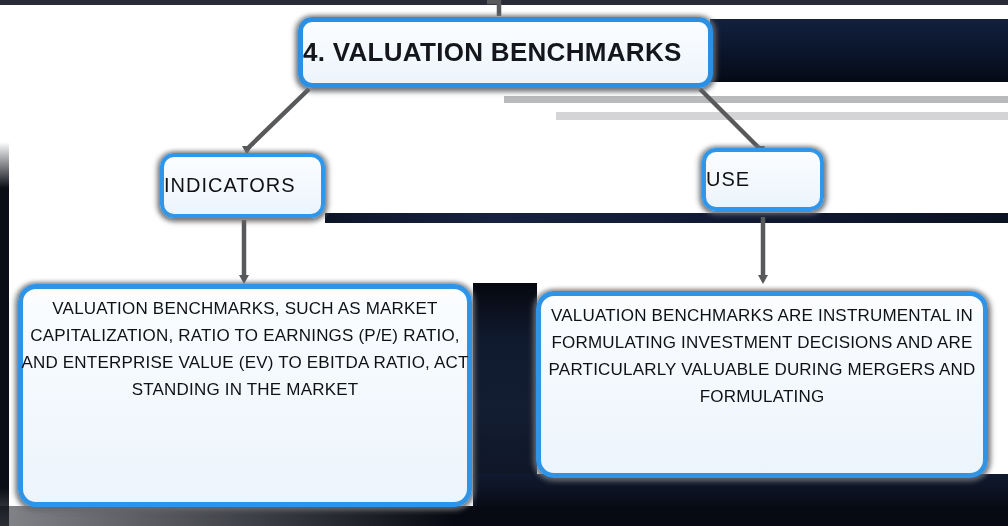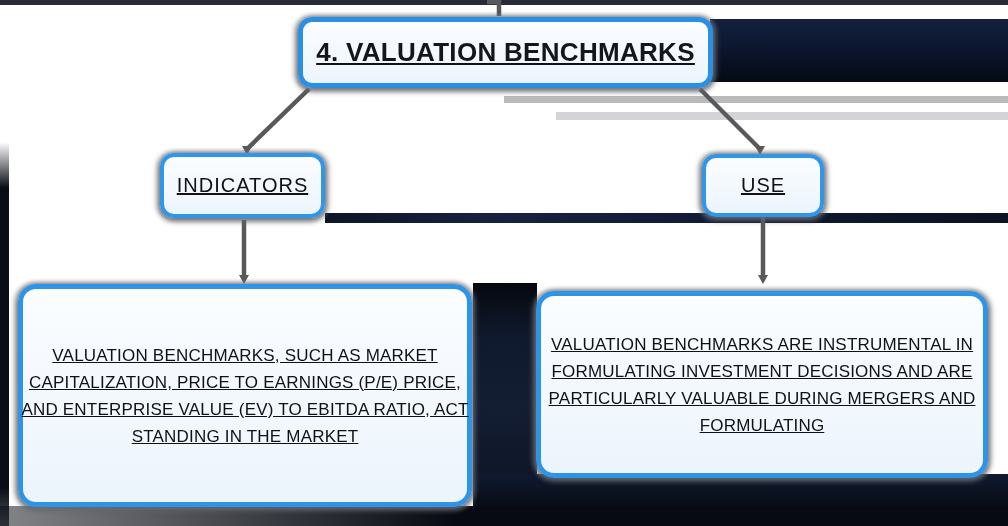--- a/index.html
+++ b/index.html
@@ -21,32 +21,32 @@
   .mid-column{left:473px;top:283px;width:64px;height:225px;
     background:linear-gradient(180deg,#06080f 0%,#101a2e 25%,#141e33 55%,#0c1322 100%);}
   .bottom-right-band{left:477px;top:474px;width:531px;height:34px;
     background:linear-gradient(180deg,#101a30 0%,#070b14 100%);}
   .bottom-band{left:0;top:506px;width:1008px;height:20px;
     background:linear-gradient(90deg,rgba(7,10,18,.5) 0%,#070a12 45%,#070a12 100%);}
   
   .connectors{position:absolute;left:0;top:0;width:1008px;height:526px;z-index:2;pointer-events:none;}
   
   .node{
-    position:absolute;z-index:3;display:flex;align-items:center;justify-content:center;
+    position:absolute;z-index:3;display:flex;align-items:center;justify-content:flex-start;
     background:linear-gradient(180deg,#fbfdff 0%,#ecf4fc 100%);
     border:4px solid #2f96e9;border-radius:14px;box-sizing:border-box;
     box-shadow:0 3px 5px 1px rgba(100,102,106,.8),0 -2px 4px rgba(118,120,124,.55),
                4px 0 5px rgba(118,120,124,.45),-4px 0 5px rgba(118,120,124,.45);
-    color:#111114;text-align:center;text-decoration:underline;
+    color:#111114;text-align:center;
   }
   .root-node{left:298px;top:17px;width:415px;height:71px;border-width:5px;border-color:#2b8fe4;}
   .root-node .label{font-size:26px;font-weight:800;letter-spacing:.3px;color:#14161b;white-space:nowrap;}
   .branch-node .label{font-size:20px;letter-spacing:1px;white-space:nowrap;}
   .def-node{left:160px;top:153px;width:165px;height:65px;}
-  .use-node{left:702px;top:154px;width:122px;height:63px;}
+  .use-node{left:702px;top:148px;width:122px;height:63px;}
   .detail-box{flex-direction:column;border-width:5px;border-color:#2f93e6;border-radius:18px;padding:6px 16px;}
   .left-box{left:18px;top:284px;width:454px;height:223px;}
   .right-box{left:536px;top:285px;width:452px;height:187px;margin-top:6px;}
   .detail-line{font-size:17px;font-weight:400;line-height:27px;white-space:nowrap;color:#101114;letter-spacing:.2px;}
 </style>
 </head>
 <body>
 
 <div class="canvas">
 
@@ -82,21 +82,21 @@
 
   <div class="node branch-node def-node">
     <span class="label">INDICATORS</span>
   </div>
   <div class="node branch-node use-node">
     <span class="label">USE</span>
   </div>
 
   <div class="node detail-box left-box">
     <div class="detail-line">VALUATION BENCHMARKS, SUCH AS MARKET</div>
-    <div class="detail-line">CAPITALIZATION, PRICE TO EARNINGS (P/E) PRICE,</div>
+    <div class="detail-line">CAPITALIZATION, RATIO TO EARNINGS (P/E) RATIO,</div>
     <div class="detail-line">AND ENTERPRISE VALUE (EV) TO EBITDA RATIO, ACT</div>
     <div class="detail-line">STANDING IN THE MARKET</div>
   </div>
   <div class="node detail-box right-box">
     <div class="detail-line">VALUATION BENCHMARKS ARE INSTRUMENTAL IN</div>
     <div class="detail-line">FORMULATING INVESTMENT DECISIONS AND ARE</div>
     <div class="detail-line">PARTICULARLY VALUABLE DURING MERGERS AND</div>
     <div class="detail-line">FORMULATING</div>
   </div>
 

